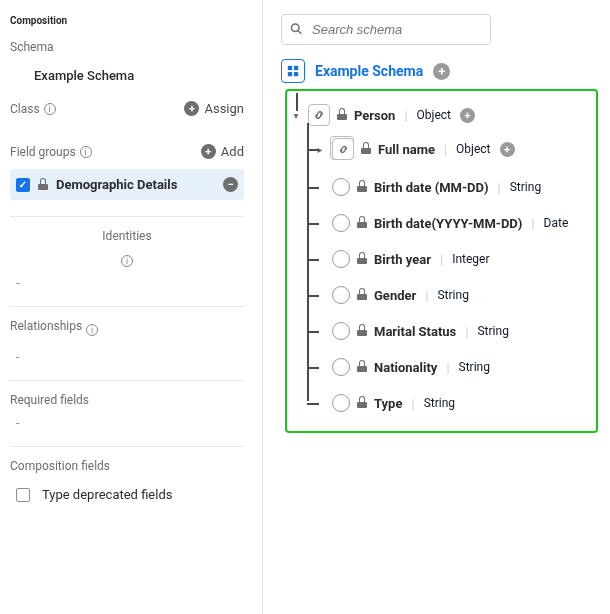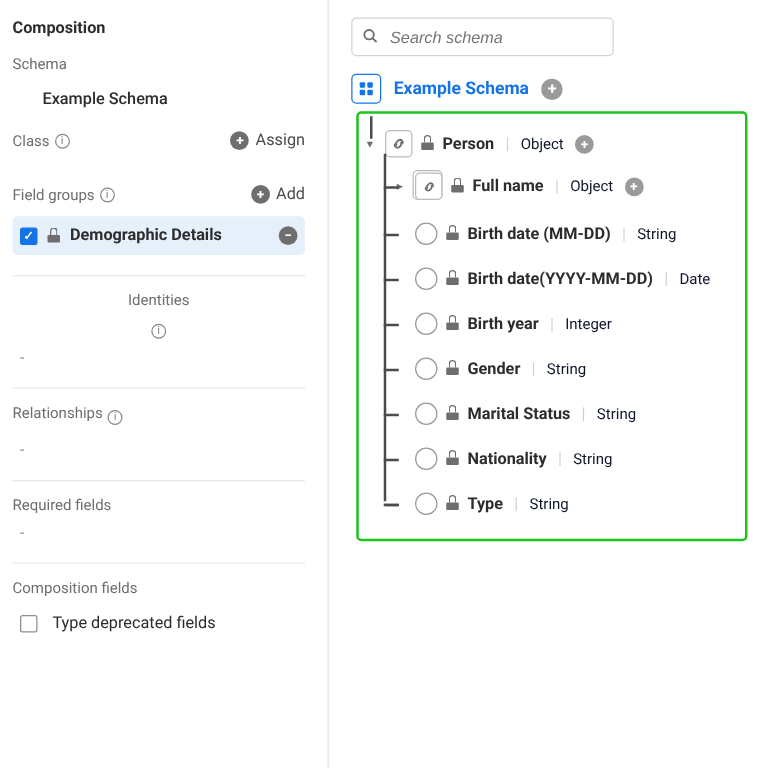--- a/index.html
+++ b/index.html
@@ -18,21 +18,21 @@
     height: 100%;
   }
   
   .sidebar {
     width: 263px;
     border-right: 1px solid #e1e1e1;
     padding: 15px 18px 0 10px;
     overflow-y: auto;
   }
   .sb-heading {
-    font-size: 13px;
+    font-size: 10px;
     font-weight: 700;
     margin-bottom: 14px;
   }
   .sb-section-label {
     font-size: 12px;
     color: #6e6e6e;
     margin-bottom: 8px;
   }
   .sb-schema-name {
     font-size: 13px;

